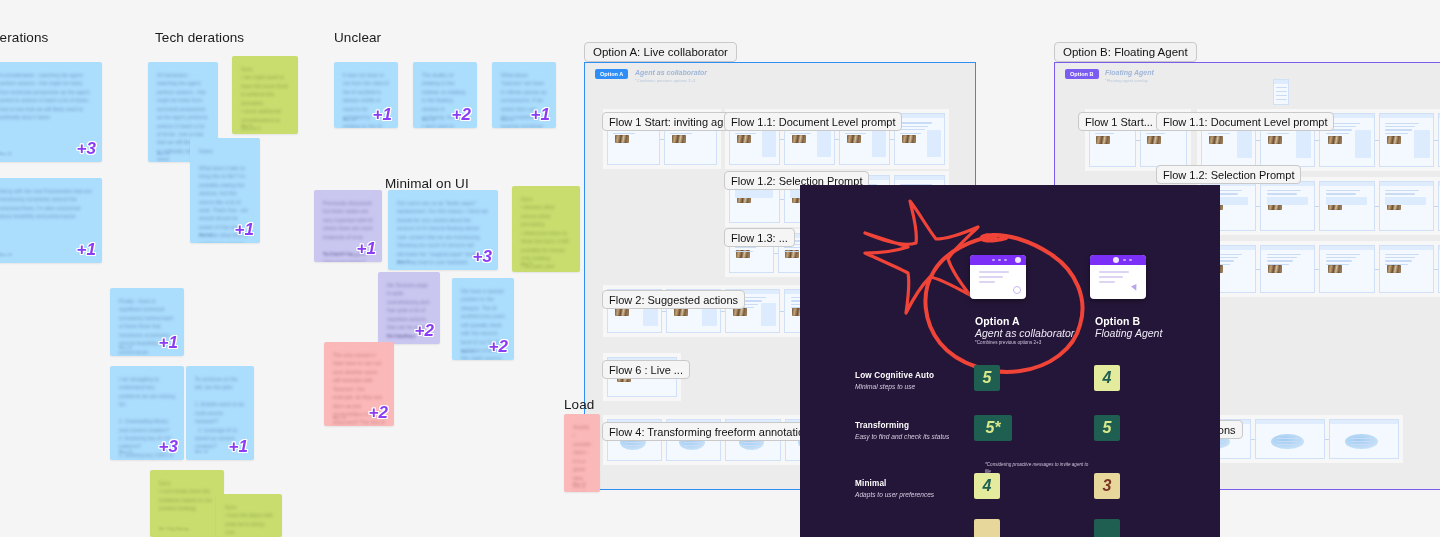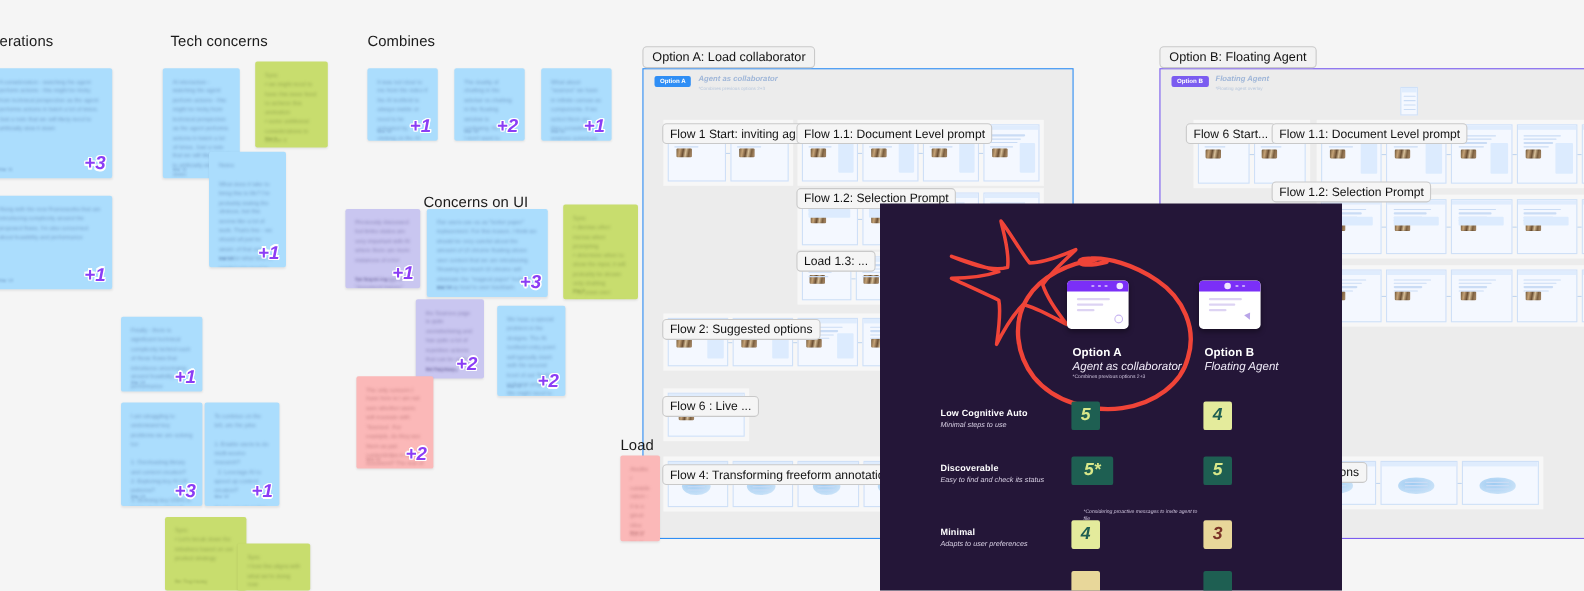--- a/index.html
+++ b/index.html
@@ -156,21 +156,21 @@
     line-height:1.55;filter:blur(.35px);
   }
   .doodle{position:absolute;left:0;top:0;width:420px;height:352px;pointer-events:none;}
 </style>
 </head>
 <body>
 
 <div id="canvas"></div>
 
 <div id="frames-layer">
-    <div class="frame-tab" style="left: 584px; top: 42px;">Option A: Load collaborator</div>
+    <div class="frame-tab" style="left: 584px; top: 42px;">Option A: Live collaborator</div>
     <div class="frame a" style="left: 584px; top: 62px; width: 392px; height: 428px;">
       <div class="chip a" style="left: 10px; top: 6px;">Option A</div>
       <div class="chip-sub" style="left: 50px; top: 6px;">Agent as collaborator</div>
       <div class="chip-sub2" style="left: 50px; top: 15px;">*Combines previous options 2+3</div>
       <div class="grp" style="left: 18px; top: 46px; width: 118px; height: 60px;">
         <div class="sc" style="left: 4px; top: 4px; width: 53px; height: 52px;">
           <div class="bar"></div>
           <div class="img" style="left: 6.89px; top: 20.8px;"></div>
           <div class="ln" style="left: 5.3px; top: 8.32px; width: 32.86px;"></div>
           <div class="ln" style="left: 5.3px; top: 11.72px; width: 29.15px;"></div>
@@ -386,22 +386,22 @@
           <div class="cloud" style="left: 12.144px; top: 14.28px; width: 25.392px; height: 15.96px;"></div>
           <div class="ln" style="left: 16.56px; top: 18.48px; width: 16.56px;"></div>
           <div class="ln" style="left: 16.56px; top: 21.68px; width: 16.56px;"></div>
           <div class="ln" style="left: 16.56px; top: 24.88px; width: 16.56px;"></div>
         </div>
       </div>
     </div>
     <div class="flow-label" style="left: 602px; top: 112px;">Flow 1 Start: inviting ag...</div>
     <div class="flow-label" style="left: 724px; top: 112px;">Flow 1.1: Document Level prompt</div>
     <div class="flow-label" style="left: 724px; top: 171px;">Flow 1.2: Selection Prompt</div>
-    <div class="flow-label" style="left: 724px; top: 228px;">Load 1.3: ...</div>
-    <div class="flow-label" style="left: 602px; top: 290px;">Flow 2: Suggested options</div>
+    <div class="flow-label" style="left: 724px; top: 228px;">Flow 1.3: ...</div>
+    <div class="flow-label" style="left: 602px; top: 290px;">Flow 2: Suggested actions</div>
     <div class="flow-label" style="left: 602px; top: 360px;">Flow 6 : Live ...</div>
     <div class="flow-label" style="left: 602px; top: 422px;">Flow 4: Transforming freeform annotations</div>
     <div class="frame-tab" style="left: 1054px; top: 42px;">Option B: Floating Agent</div>
     <div class="frame b" style="left: 1054px; top: 62px; width: 400px; height: 428px;">
       <div class="chip b" style="left: 10px; top: 6px;">Option B</div>
       <div class="chip-sub" style="left: 50px; top: 6px;">Floating Agent</div>
       <div class="chip-sub2" style="left: 50px; top: 15px;">*Floating agent overlay</div>
       <div class="grp" style="left: 30px; top: 46px; width: 106px; height: 62px;">
         <div class="sc" style="left: 4px; top: 4px; width: 47px; height: 54px;">
           <div class="bar"></div>
@@ -586,31 +586,31 @@
         </div>
       </div>
       <div class="sc" style="left: 218px; top: 16px; width: 16px; height: 26px;">
         <div class="bar"></div>
         <div class="ln" style="left: 2px; top: 7px; width: 11px;"></div>
         <div class="ln" style="left: 2px; top: 11px; width: 11px;"></div>
         <div class="ln" style="left: 2px; top: 15px; width: 11px;"></div>
         <div class="ln" style="left: 2px; top: 19px; width: 11px;"></div>
       </div>
     </div>
-    <div class="flow-label" style="left: 1078px; top: 112px;">Flow 6 Start...</div>
+    <div class="flow-label" style="left: 1078px; top: 112px;">Flow 1 Start...</div>
     <div class="flow-label" style="left: 1156px; top: 112px;">Flow 1.1: Document Level prompt</div>
     <div class="flow-label" style="left: 1156px; top: 165px;">Flow 1.2: Selection Prompt</div>
     <div class="flow-label" style="left: 1190px; top: 420px;">...ations</div>
   </div>
 
 <div id="notes-layer">
     <div class="board-heading" style="left: -8px; top: 30px;">derations</div>
-    <div class="board-heading" style="left: 155px; top: 30px;">Tech concerns</div>
-    <div class="board-heading" style="left: 334px; top: 30px;">Combines</div>
-    <div class="board-heading" style="left: 385px; top: 176px;">Concerns on UI</div>
+    <div class="board-heading" style="left: 155px; top: 30px;">Tech derations</div>
+    <div class="board-heading" style="left: 334px; top: 30px;">Unclear</div>
+    <div class="board-heading" style="left: 385px; top: 176px;">Minimal on UI</div>
     <div class="board-heading" style="left: 564px; top: 397px;">Load</div>
     <div class="note blue" style="left: -10px; top: 62px; width: 112px; height: 100px;">
       <div class="nt">A consideration - watching the agent perform actions - this might be tricky from technical perspective as the agent performs actions in batch a lot of times. Just a note that we will likely need to artificially slow it down</div>
       <div class="nauth">Mar 11</div>
       <div class="plus">+3</div>
     </div>
     <div class="note blue" style="left: -10px; top: 178px; width: 112px; height: 85px;">
       <div class="nt">Along with the new Frameworks that are introducing complexity around the proposed flows, I'm also concerned about feasibility and performance</div>
       <div class="nauth">Mar 12</div>
       <div class="plus">+1</div>
@@ -762,21 +762,21 @@
         <div class="mln" style="left: 9px; top: 16px; width: 30px;"></div>
         <div class="mln" style="left: 9px; top: 21px; width: 24px;"></div>
         <div class="mln" style="left: 9px; top: 26px; width: 16px;"></div>
       </div>
       <div class="opt-title" style="left: 295px; top: 130px;">Option B</div>
       <div class="opt-sub" style="left: 295px; top: 142px;">Floating Agent</div>
       <div class="crit-t" style="left: 55px; top: 186px;">Low Cognitive Auto</div>
       <div class="crit-s" style="left: 55px; top: 198px;">Minimal steps to use</div>
       <div class="score" style="left: 174px; top: 180px; width: 26px; height: 26px; background: rgb(30, 95, 82); color: rgb(217, 232, 138);">5</div>
       <div class="score" style="left: 294px; top: 180px; width: 26px; height: 26px; background: rgb(228, 235, 156); color: rgb(30, 95, 82);">4</div>
-      <div class="crit-t" style="left: 55px; top: 236px;">Discoverable</div>
+      <div class="crit-t" style="left: 55px; top: 236px;">Transforming</div>
       <div class="crit-s" style="left: 55px; top: 248px;">Easy to find and check its status</div>
       <div class="score" style="left: 174px; top: 230px; width: 38px; height: 26px; background: rgb(30, 95, 82); color: rgb(217, 232, 138);">5*</div>
       <div class="score" style="left: 294px; top: 230px; width: 26px; height: 26px; background: rgb(30, 95, 82); color: rgb(217, 232, 138);">5</div>
       <div class="s-note" style="left: 185px; top: 276px; width: 105px;">*Considering proactive messages to invite agent to file</div>
       <div class="crit-t" style="left: 55px; top: 294px;">Minimal</div>
       <div class="crit-s" style="left: 55px; top: 306px;">Adapts to user preferences</div>
       <div class="score" style="left: 174px; top: 288px; width: 26px; height: 26px; background: rgb(228, 235, 156); color: rgb(30, 95, 82);">4</div>
       <div class="score" style="left: 294px; top: 288px; width: 26px; height: 26px; background: rgb(232, 215, 154); color: rgb(122, 51, 38);">3</div>
       <div class="score" style="left: 174px; top: 334px; width: 26px; height: 26px; background: rgb(232, 215, 154); color: rgb(122, 51, 38);"></div>
       <div class="score" style="left: 294px; top: 334px; width: 26px; height: 26px; background: rgb(30, 95, 82); color: rgb(217, 232, 138);"></div>

